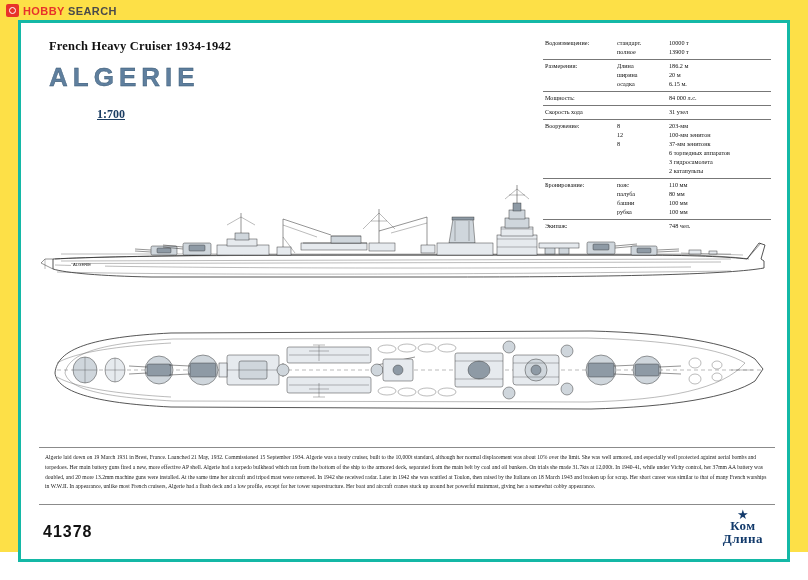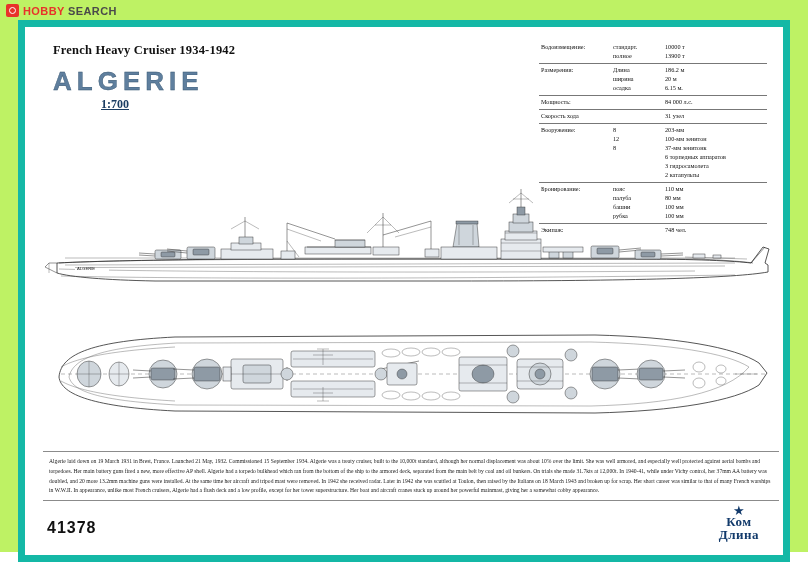--- a/index.html
+++ b/index.html
@@ -11,21 +11,21 @@
     width: 808px;
     height: 580px;
     font-family: "Liberation Serif", serif;
     color: #1b1b1b;
     overflow: hidden;
   }
   #page {
     position: relative;
     width: 808px;
     height: 552px;
-    background: #bef264;
+    background: #fde047;
     box-sizing: border-box;
   }
   
   .watermark {
     position: absolute;
     top: 4px;
     left: 6px;
     display: flex;
     align-items: center;
     gap: 4px;
@@ -56,21 +56,21 @@
   }
   .wm-text .hob { color: #e8322a; }
 
   
   .sheet {
     position: absolute;
     left: 18px;
     top: 20px;
     width: 772px;
     height: 542px;
-    border: 7px solid #14b8a6;
+    border: 3px solid #14b8a6;
     box-sizing: border-box;
     background: #ffffff;
   }
 
   
   .title-block {
     position: absolute;
     left: 28px;
     top: 16px;
     width: 300px;
@@ -85,20 +85,21 @@
   .title-main {
     margin-top: 8px;
     font-family: "Liberation Sans", sans-serif;
     font-size: 26px;
     font-weight: bold;
     letter-spacing: 5px;
     color: #5f7f9e;
     -webkit-text-stroke: 0.4px #33536e;
   }
   .title-scale {
+    margin-top: 14px;
     margin-left: 48px;
     font-family: "Liberation Serif", serif;
     font-size: 12px;
     font-weight: bold;
     color: #1b3d63;
     text-decoration: underline;
   }
 
   
   .spec {

